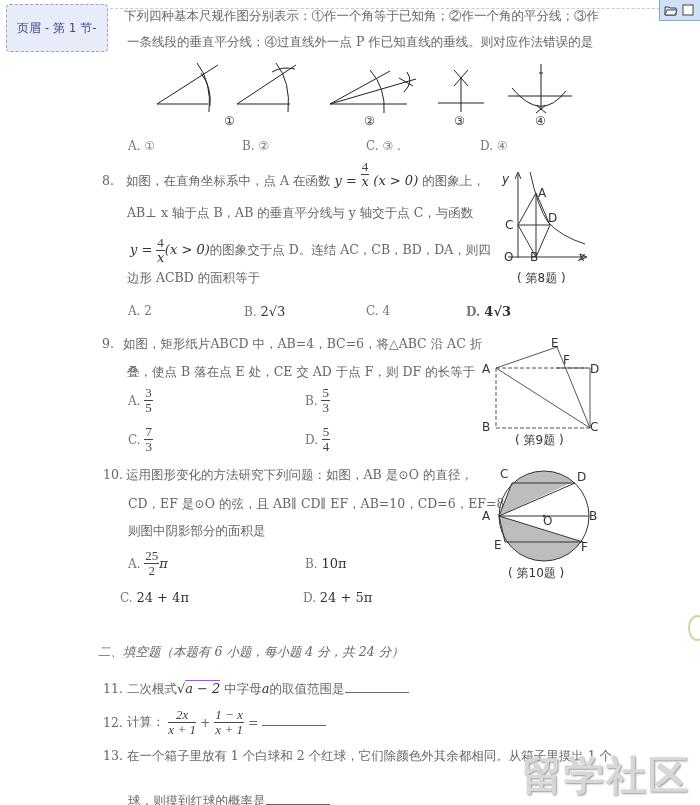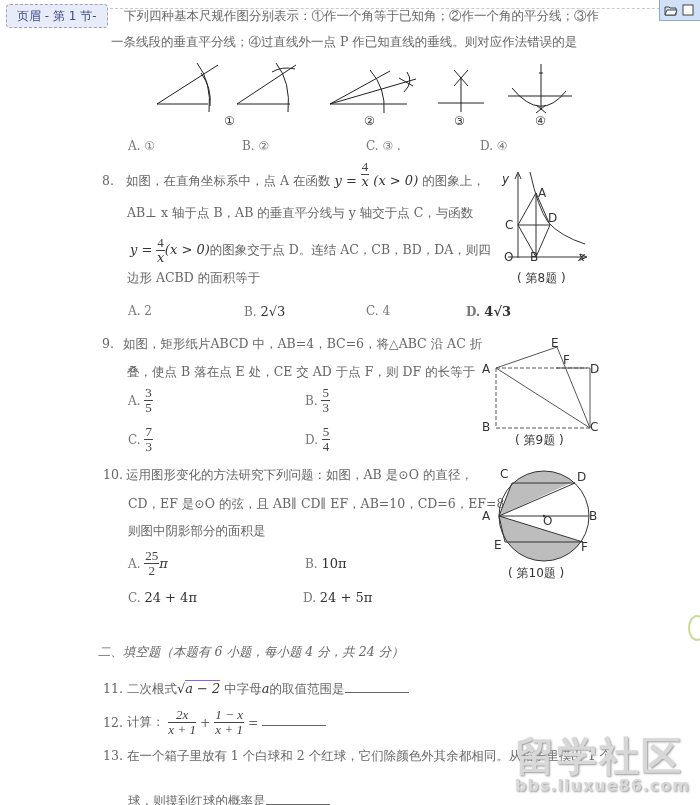--- a/index.html
+++ b/index.html
@@ -4,21 +4,21 @@
 <style>
   html, body { margin:0; padding:0; }
   body {
     width:700px; height:805px; overflow:hidden; position:relative;
     background:#ffffff; color:#555;
     font-family:"DejaVu Serif", "Liberation Serif", serif;
     font-size:12px;
   }
   .abs { position:absolute; }
   .header-tab {
-    left:6px; top:4px; height:22px; padding:0 10px;
+    left:6px; top:4px; height:22px; padding:12px 10px;
     background:#e8ecf8; border:1px dashed #9aa3c0; border-radius:4px;
     font-family:"DejaVu Sans","Liberation Sans",sans-serif; font-size:12px;
     color:#3a4a8a; line-height:22px; cursor:pointer;
   }
   .header-line { left:100px; right:0; top:8px; border-top:1px dashed #c8c8c8; }
   .toolbar {
     right:0; top:0; width:40px; height:20px; background:#cfe0f7;
     border-left:1px solid #8aa7d6; border-bottom:1px solid #8aa7d6;
   }
   .toolbar span { display:inline-block; width:14px; height:12px; margin:4px 0 0 4px; }
@@ -50,21 +50,21 @@
         <path d="M3 6h10l-2 5H1z" fill="#fff" stroke="#444"></path>
       </svg>
   </span><span>
     <svg width="12" height="12" viewBox="0 0 12 12">
         <rect x="1" y="1" width="10" height="10" fill="#fff" stroke="#444"></rect>
       </svg>
   </span>
 </div>
 
 <div class="abs txt" style="left:124px;top:8px;">下列四种基本尺规作图分别表示：①作一个角等于已知角；②作一个角的平分线；③作</div>
-<div class="abs txt" style="left:111px;top:34px;">一条线段的垂直平分线；④过直线外一点 P 作已知直线的垂线。则对应作法错误的是</div>
+<div class="abs txt" style="left:127px;top:34px;">一条线段的垂直平分线；④过直线外一点 P 作已知直线的垂线。则对应作法错误的是</div>
 
 <svg class="abs" style="left:150px;top:58px;" width="440" height="72">
   <g stroke="#222" fill="none" stroke-width="1">
 
     <line x1="7" y1="46" x2="58" y2="46"></line>
     <line x1="7" y1="46" x2="68" y2="7"></line>
     <path d="M47 5 Q62 24 59 54"></path>
     <path d="M51 15 Q62 30 60 48"></path>
 
     <line x1="87" y1="46" x2="140" y2="46"></line>
@@ -170,21 +170,21 @@
 <div class="abs fig-label" style="left:590px;top:420px;">C</div>
 <div class="abs fig-label" style="left:515px;top:432px;">( 第9题 )</div>
 
 <div class="abs txt" style="left:103px;top:467px;">10.</div>
 <div class="abs txt" style="left:126px;top:467px;">运用图形变化的方法研究下列问题：如图，AB 是⊙O 的直径，</div>
 <div class="abs txt" style="left:128px;top:496px;">CD，EF 是⊙O 的弦，且 AB∥ CD∥ EF，AB=10，CD=6，EF=8。</div>
 <div class="abs txt" style="left:128px;top:523px;">则图中阴影部分的面积是</div>
 
 <div class="abs opt" style="left:128px;top:549px;"><span style="vertical-align:middle">A.</span> <span class="frac"><span class="num">25</span><span class="den">2</span></span><span class="math" style="vertical-align:middle">π</span></div>
 <div class="abs opt" style="left:305px;top:556px;"><span>B.</span> <span class="math" style="font-style:normal">10π</span></div>
-<div class="abs opt" style="left:128px;top:590px;"><span>C.</span> <span class="math" style="font-style:normal">24 + 4π</span></div>
+<div class="abs opt" style="left:120px;top:590px;"><span>C.</span> <span class="math" style="font-style:normal">24 + 4π</span></div>
 <div class="abs opt" style="left:303px;top:590px;"><span>D.</span> <span class="math" style="font-style:normal">24 + 5π</span></div>
 
 <svg class="abs" style="left:490px;top:463px;" width="110" height="100">
   <defs>
       <clipPath id="circ">
         <circle cx="54" cy="53" r="45"></circle>
       </clipPath>
     </defs>
   <g clip-path="url(#circ)">
     <path d="M9 53 L22 20 L54 8 L85 18 Z" fill="#bdbdbd"></path>
@@ -229,15 +229,14 @@
   <span class="frac math"><span class="num">1 − x</span><span class="den">x + 1</span></span>
   <span style="vertical-align:middle">=</span>
   <span class="blank"></span>
 </div>
 
 <div class="abs txt" style="left:103px;top:748px;"><span>13.</span> <span>在一个箱子里放有 1 个白球和 2 个红球，它们除颜色外其余都相同。从箱子里摸出 1 个</span></div>
 <div class="abs txt" style="left:128px;top:792px;"><span>球，则摸到红球的概率是</span><span class="blank"></span></div>
 
 <div class="abs watermark">
   <div class="wm-big">留学社区</div>
-  <div class="wm-small">bbs.liuxue86.com</div>
 </div>
 <div class="abs green-circle"></div>
 
 </body></html>

